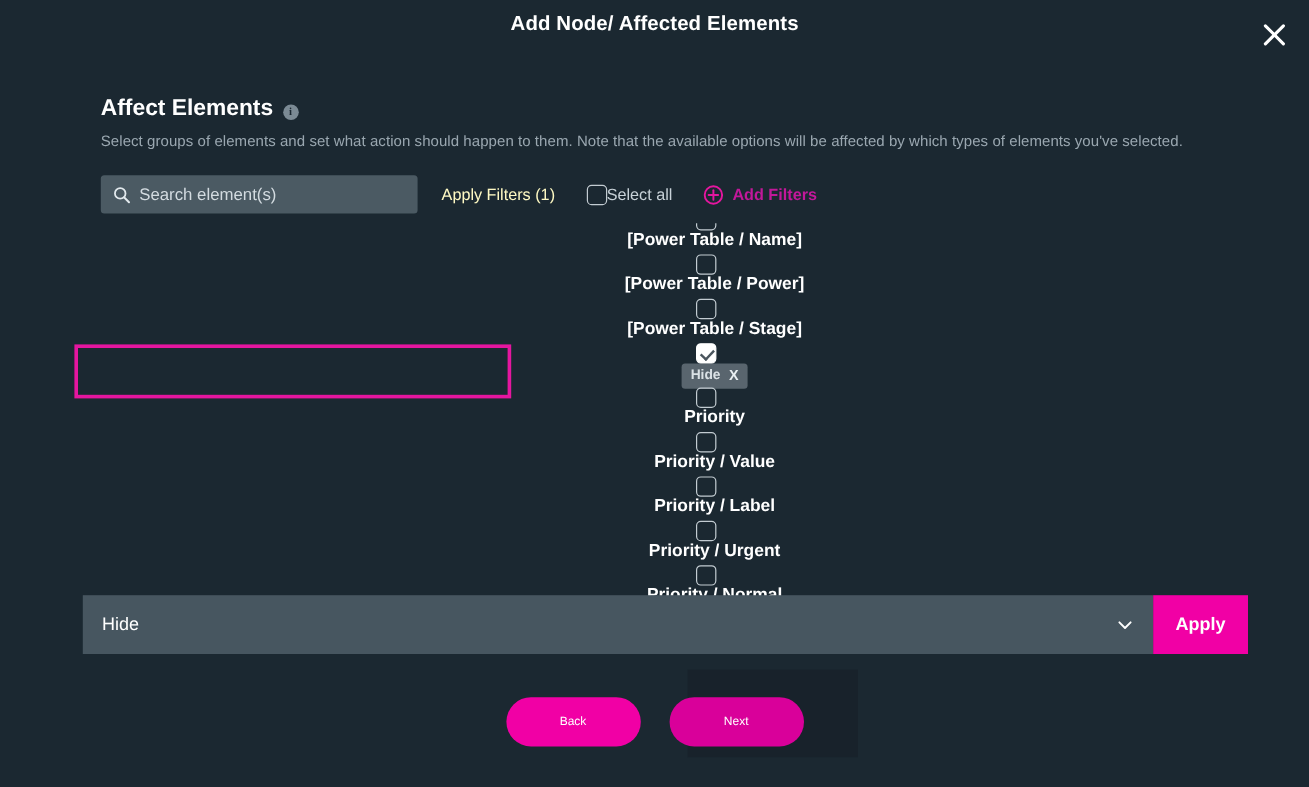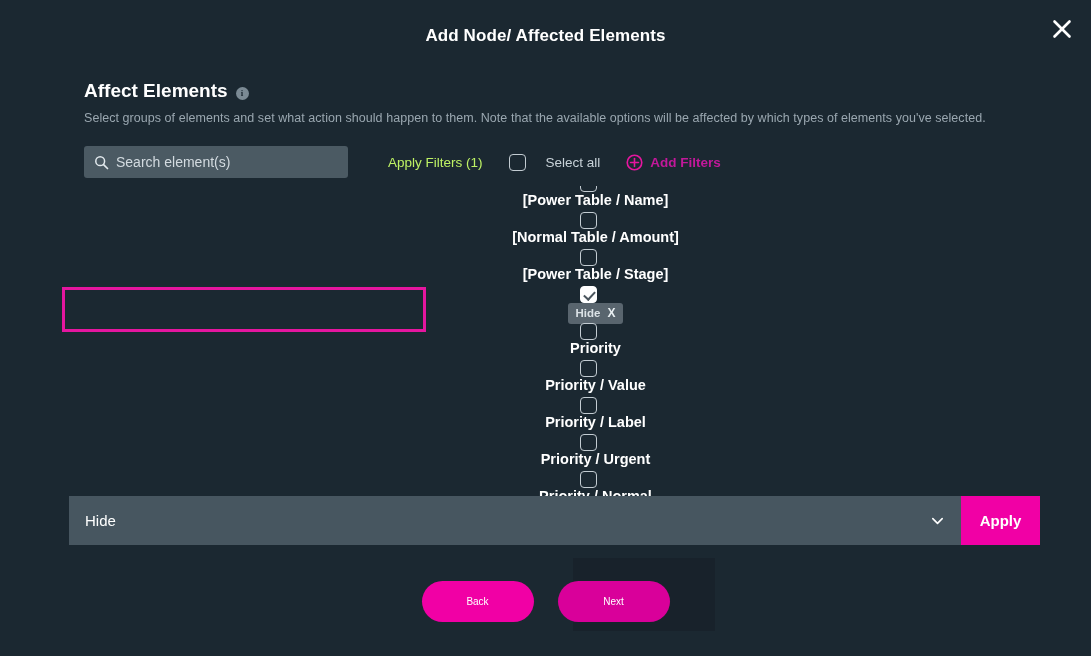--- a/index.html
+++ b/index.html
@@ -18,21 +18,21 @@
 
   
   .modal {
     position: absolute;
     inset: 0;
     background: #1b2831;
   }
 
   .modal-title {
     position: absolute;
-    top: 26px;
+    top: 10px;
     left: 0;
     width: 100%;
     text-align: center;
     font-size: 17px;
     font-weight: bold;
     letter-spacing: .1px;
     color: #ffffff;
   }
 
   .close-btn {
@@ -113,32 +113,32 @@
     outline: none;
     color: #e6ecef;
     font-size: 14px;
     font-family: "Liberation Sans", sans-serif;
     width: 100%;
     padding: 0;
   }
   .search-box input::placeholder { color: #d3dbe0; opacity: 1; }
 
   .apply-filters {
-    margin-left: 40px;
+    margin-left: 20px;
     font-size: 13.5px;
-    color: #bef264;
+    color: #fef9c3;
     cursor: pointer;
     white-space: nowrap;
   }
 
   .select-all-wrap {
     margin-left: 26px;
     display: flex;
     align-items: center;
-    gap: 20px;
+    gap: 0;
     cursor: pointer;
   }
   .select-all-label {
     font-size: 13.5px;
     color: #c8d2d8;
     white-space: nowrap;
   }
 
   .add-variable {
     margin-left: 26px;
@@ -355,21 +355,21 @@
   </div>
 
   <div class="list-viewport">
     <div class="list-inner" id="list-inner">
         <div class="list-row">
           <span class="cb"></span>
           <span class="row-label">[Power Table / Name]</span>
         </div>
         <div class="list-row">
           <span class="cb"></span>
-          <span class="row-label">[Normal Table / Amount]</span>
+          <span class="row-label">[Power Table / Power]</span>
         </div>
         <div class="list-row">
           <span class="cb"></span>
           <span class="row-label">[Power Table / Stage]</span>
         </div>
         <div class="list-row">
           <span class="cb checked"></span>
           <span class="tag-badge">
             <span>Hide</span>
             <span class="tag-x">X</span>

